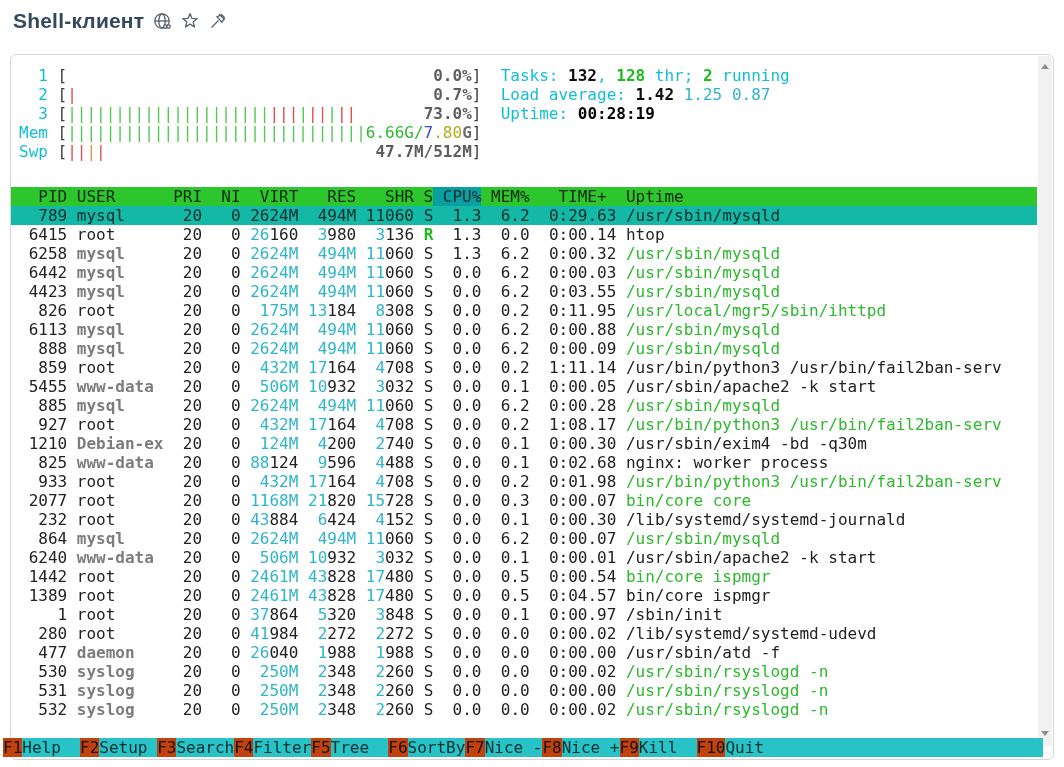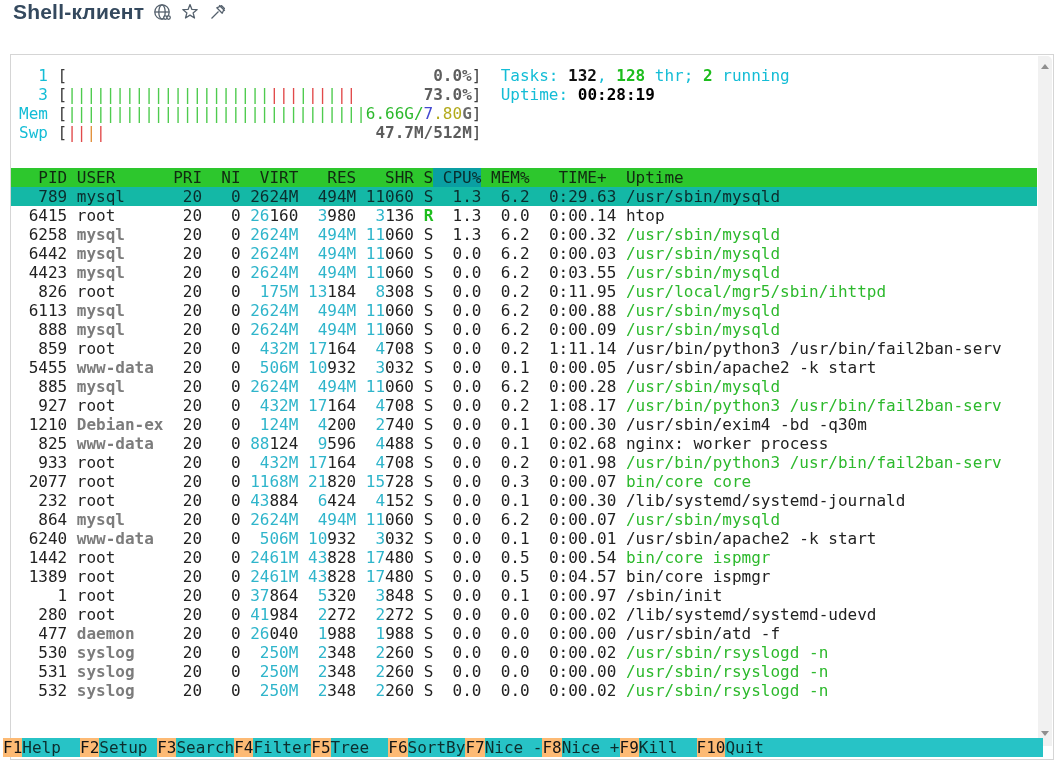--- a/index.html
+++ b/index.html
@@ -1,21 +1,21 @@
 <!DOCTYPE html>
 <html><head>
 <meta charset="utf-8">
 <style>
   html,body{margin:0;padding:0;background:#fff;width:1064px;height:767px;overflow:hidden;position:relative;font-family:"Liberation Sans",sans-serif;}
-  .page-header{position:absolute;left:13px;top:0;display:flex;align-items:center;gap:9px;}
+  .page-header{position:absolute;left:13px;top:9px;display:flex;align-items:center;gap:9px;}
   .page-title{font-size:21px;font-weight:bold;color:#34495e;letter-spacing:.2px;}
   .hicon{width:19px;height:19px;display:inline-block;}
   .hicon svg{stroke:#55616d;fill:none;stroke-width:1.3;}
 
-  .term{position:absolute;left:10px;top:54px;width:1044px;height:706px;border:1px solid #d5d5d5;border-radius:0;background:#fff;box-sizing:border-box;overflow:hidden;}
+  .term{position:absolute;left:10px;top:54px;width:1044px;height:706px;border:1px solid #d5d5d5;border-radius:6px;background:#fff;box-sizing:border-box;overflow:hidden;}
   .screen{position:absolute;left:0;top:0;right:16px;bottom:0;padding:11px 0 0 8px;font:16px "DejaVu Sans Mono",monospace;color:#222;overflow:hidden;}
   .ln{height:19px;line-height:19px;white-space:pre;}
   .gap{height:26px;}
 
   .t{color:#222}
   .lbl{color:#14bdd6}
   .dk{color:#3d3d3d}
   .dim{color:#5d5d5d;font-weight:bold}
   .grn{color:#2db92d}
   .blu{color:#4348d0}
@@ -33,21 +33,21 @@
   .brd{color:#e14a4a}
   .bor{color:#e2913c}
 
   .hdr{background:#2dc72d;color:#112a11;margin-left:-8px;padding-left:8px;}
   .hdr .h{color:#112a11}
   .hs{background:#0a9fa3;color:#0a2d2d}
   .sel{background:#14b8a6;margin-left:-8px;padding-left:8px;}
   .sel span{color:#0c2e2e !important;}
 
   .fnbar{position:absolute;left:3px;top:738px;height:19px;line-height:19px;font:16px "DejaVu Sans Mono",monospace;white-space:pre;z-index:5;}
-  .fnk{color:#141414;background:#fdba74}
+  .fnk{color:#141414;background:#c2410c}
   .fnl{background:#27c3c6;color:#0c2e2e}
 
   .sbar{position:absolute;top:1px;right:1px;width:14px;height:690px;background:#f1f1f1;border-top-right-radius:5px;}
   .sb-up{position:absolute;top:8px;left:3px;width:0;height:0;border-left:4px solid transparent;border-right:4px solid transparent;border-bottom:5px solid #8f8f8f;}
   .sb-dn{position:absolute;bottom:10px;left:3px;width:0;height:0;border-left:4px solid transparent;border-right:4px solid transparent;border-top:5px solid #8f8f8f;}
 </style>
 </head>
 <body>
 
 <div class="page-header">
@@ -70,20 +70,21 @@
     <svg viewBox="0 0 18 18" width="18" height="18">
       <path d="M10.2 2.2 L15.8 7.8 M12.6 2.6 L15.4 5.4 L13.2 10.2 L7.8 4.8 Z" stroke-linejoin="round"></path>
       <path d="M9.5 8.5 L2.5 15.5"></path>
     </svg>
   </span>
 </div>
 
 <div class="term">
   <div class="screen" id="screen">
       <div class="ln"><span class="lbl">  1 </span><span class="dk">[</span><span class="t">                                      </span><span class="dim">0.0%</span><span class="dk">]</span><span class="t">  </span><span class="lbl">Tasks: </span><span class="bb">132</span><span class="lbl">, </span><span class="gb">128</span><span class="lbl"> thr; </span><span class="gb">2</span><span class="lbl"> running</span></div>
+      <div class="ln"><span class="lbl">  2 </span><span class="dk">[</span><span class="brd">|</span><span class="t">                                     </span><span class="dim">0.7%</span><span class="dk">]</span><span class="t">  </span><span class="lbl">Load average: </span><span class="bb">1.42 </span><span class="num">1.25 </span><span class="num">0.87</span></div>
       <div class="ln"><span class="lbl">  3 </span><span class="dk">[</span><span class="bgr">|||||||||||||||||||||</span><span class="brd">|||</span><span class="bgr">|</span><span class="brd">||</span><span class="bgr">|</span><span class="brd">||</span><span class="t">       </span><span class="dim">73.0%</span><span class="dk">]</span><span class="t">  </span><span class="lbl">Uptime: </span><span class="cb">00:28:19</span></div>
       <div class="ln"><span class="lbl">Mem </span><span class="dk">[</span><span class="bgr">|||||||||||||||||||||||||||||||</span><span class="t"></span><span class="grn">6.66G/</span><span class="blu">7</span><span class="yel">.80</span><span class="dmg">G</span><span class="dk">]</span></div>
       <div class="ln"><span class="lbl">Swp </span><span class="dk">[</span><span class="brd">||</span><span class="bor">|</span><span class="brd">|</span><span class="t">                            </span><span class="dim">47.7M/512M</span><span class="dk">]</span></div>
       <div class="ln gap"></div>
       <div class="ln hdr"><span class="h">  PID USER      PRI  NI  VIRT   RES   SHR S</span><span class="hs"> CPU%</span><span class="h"> MEM%   TIME+  Uptime</span></div>
       <div class="ln sel"><span class="t">  789 </span><span class="t">mysql    </span><span class="t">  20   0 </span><span class="t">2624M</span><span class="t"> </span><span class="t"> 494M</span><span class="t"> </span><span class="t">11060</span><span class="t"> </span><span class="t">S</span><span class="t">  1.3  6.2 </span><span class="t"> 0:29.63 </span><span class="t">/usr/sbin/mysqld</span></div>
       <div class="ln"><span class="t"> 6415 </span><span class="t">root     </span><span class="t">  20   0 </span><span class="t"></span><span class="cy">26</span><span class="t">160</span><span class="t"> </span><span class="t"> </span><span class="cy">3</span><span class="t">980</span><span class="t"> </span><span class="t"> </span><span class="cy">3</span><span class="t">136</span><span class="t"> </span><span class="R">R</span><span class="t">  1.3  0.0 </span><span class="t"> 0:00.14 </span><span class="t">htop</span></div>
       <div class="ln"><span class="t"> 6258 </span><span class="ug">mysql    </span><span class="t">  20   0 </span><span class="t"></span><span class="cy">2624M</span><span class="t"> </span><span class="t"> </span><span class="cy">494M</span><span class="t"> </span><span class="t"></span><span class="cy">11</span><span class="t">060</span><span class="t"> </span><span class="t">S</span><span class="t">  1.3  6.2 </span><span class="t"> 0:00.32 </span><span class="gcmd">/usr/sbin/mysqld</span></div>
       <div class="ln"><span class="t"> 6442 </span><span class="ug">mysql    </span><span class="t">  20   0 </span><span class="t"></span><span class="cy">2624M</span><span class="t"> </span><span class="t"> </span><span class="cy">494M</span><span class="t"> </span><span class="t"></span><span class="cy">11</span><span class="t">060</span><span class="t"> </span><span class="t">S</span><span class="t">  0.0  6.2 </span><span class="t"> 0:00.03 </span><span class="gcmd">/usr/sbin/mysqld</span></div>
       <div class="ln"><span class="t"> 4423 </span><span class="ug">mysql    </span><span class="t">  20   0 </span><span class="t"></span><span class="cy">2624M</span><span class="t"> </span><span class="t"> </span><span class="cy">494M</span><span class="t"> </span><span class="t"></span><span class="cy">11</span><span class="t">060</span><span class="t"> </span><span class="t">S</span><span class="t">  0.0  6.2 </span><span class="t"> 0:03.55 </span><span class="gcmd">/usr/sbin/mysqld</span></div>

